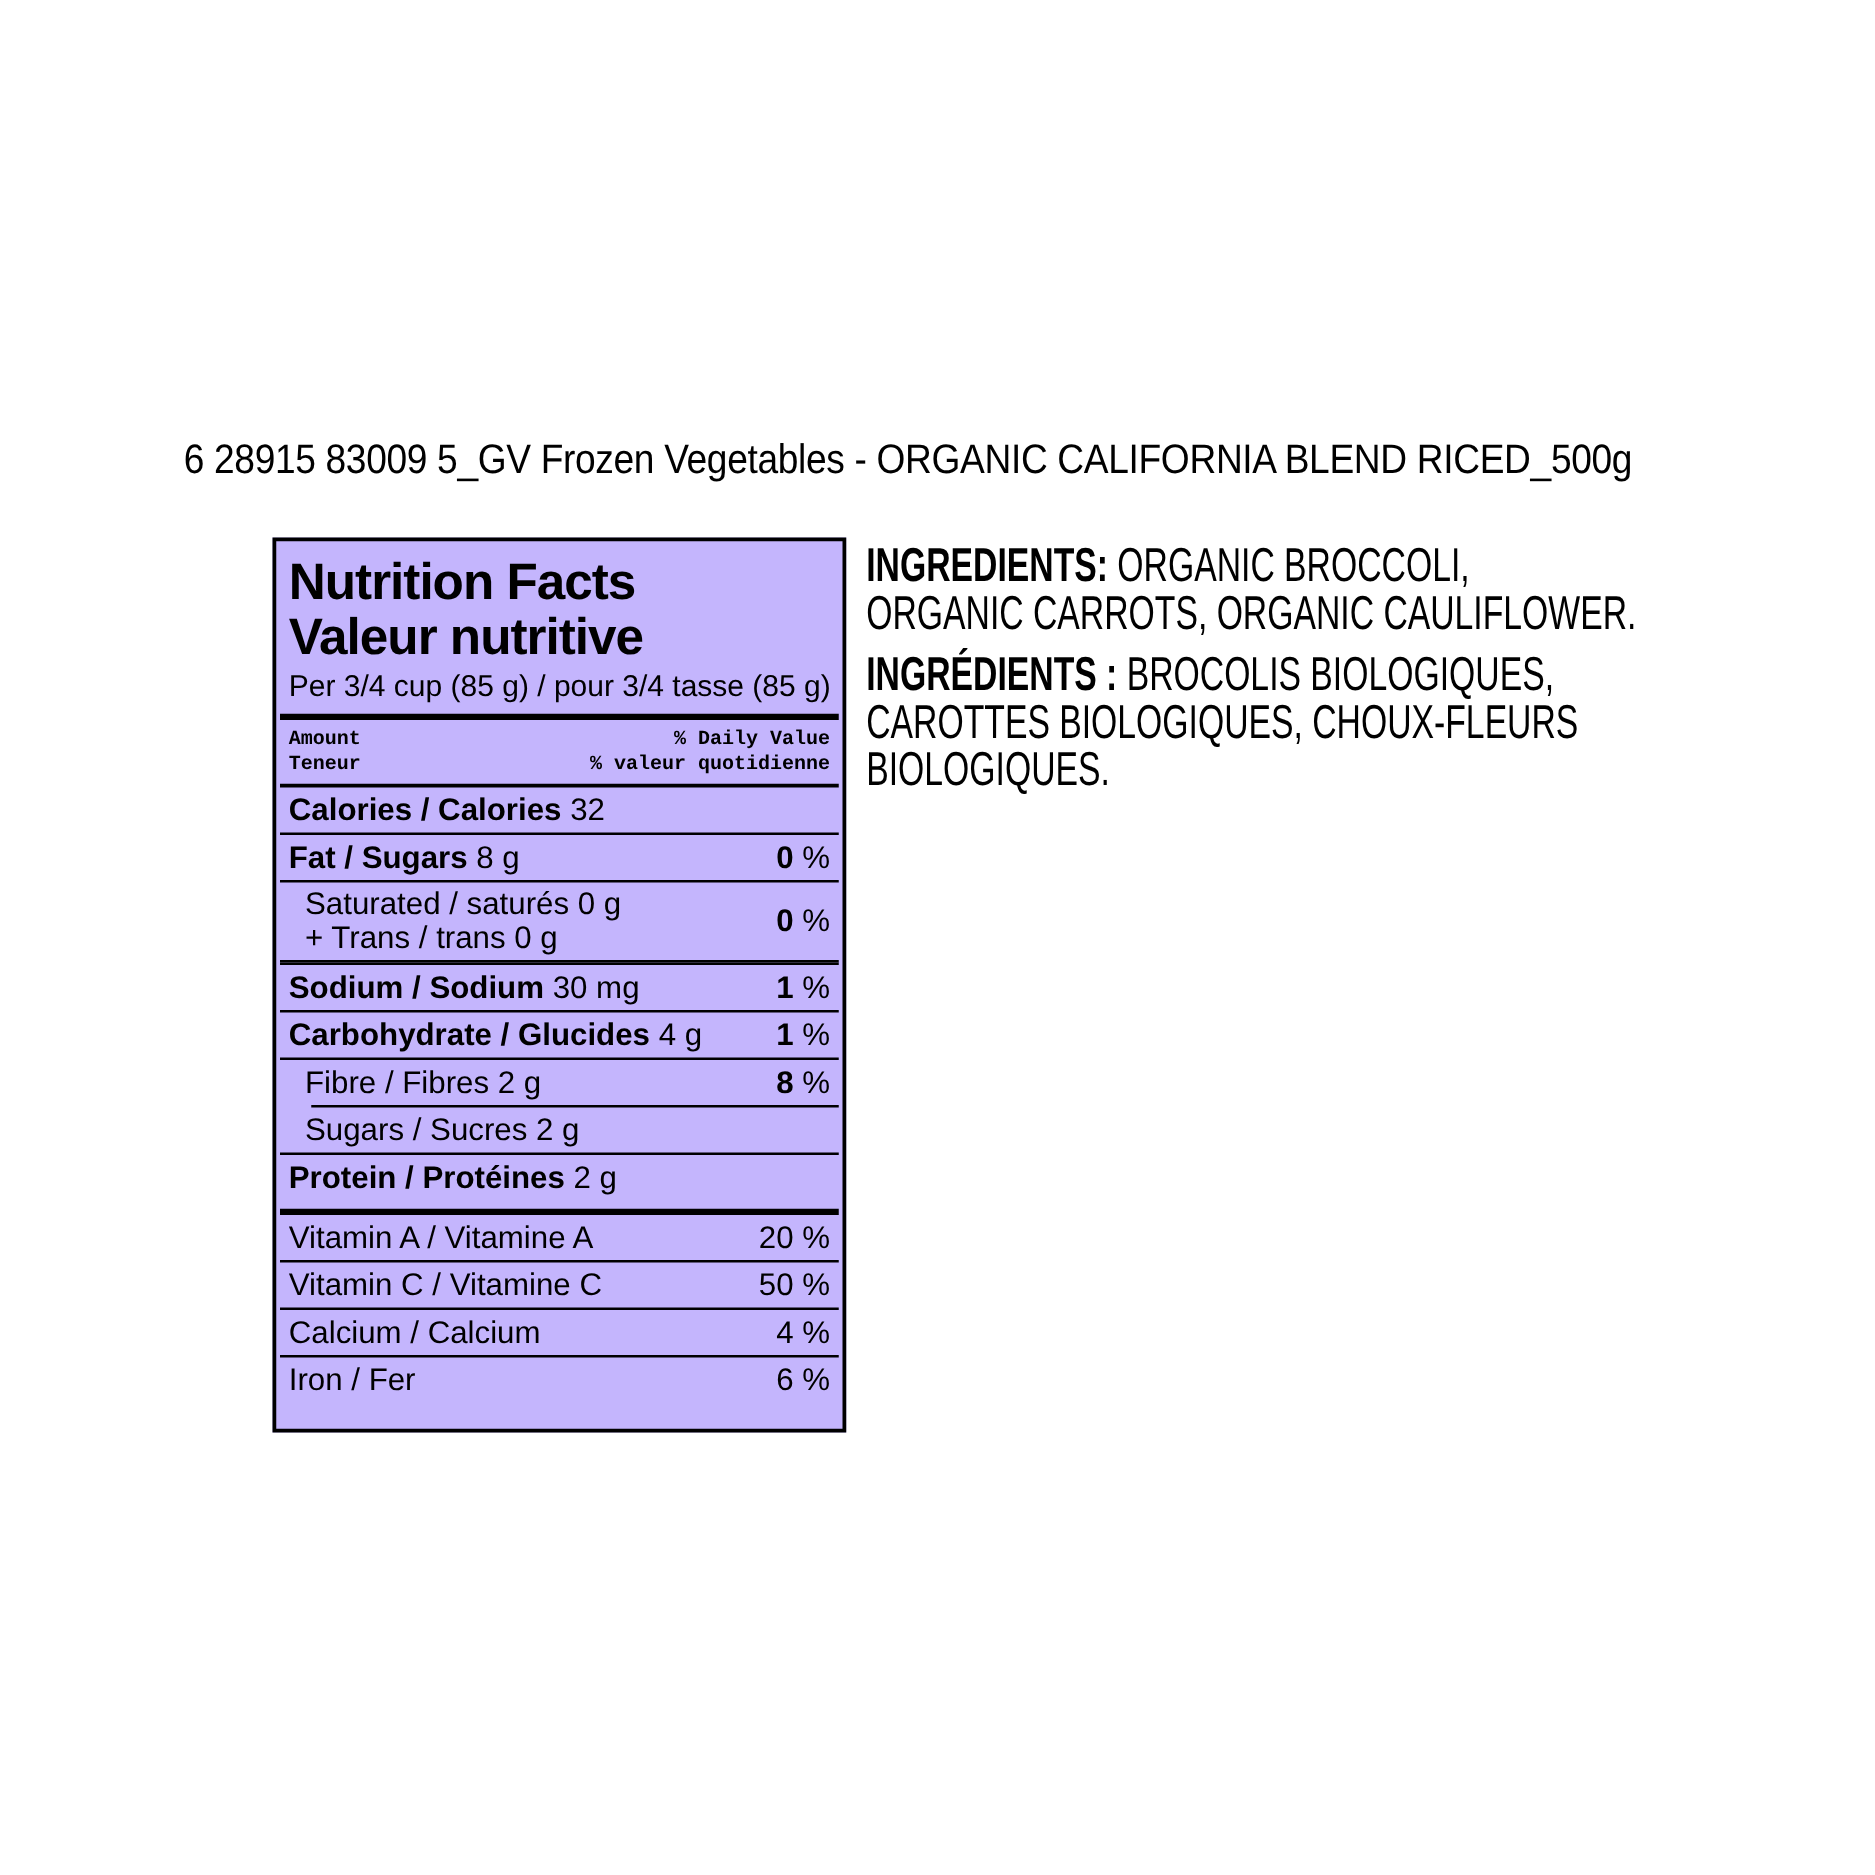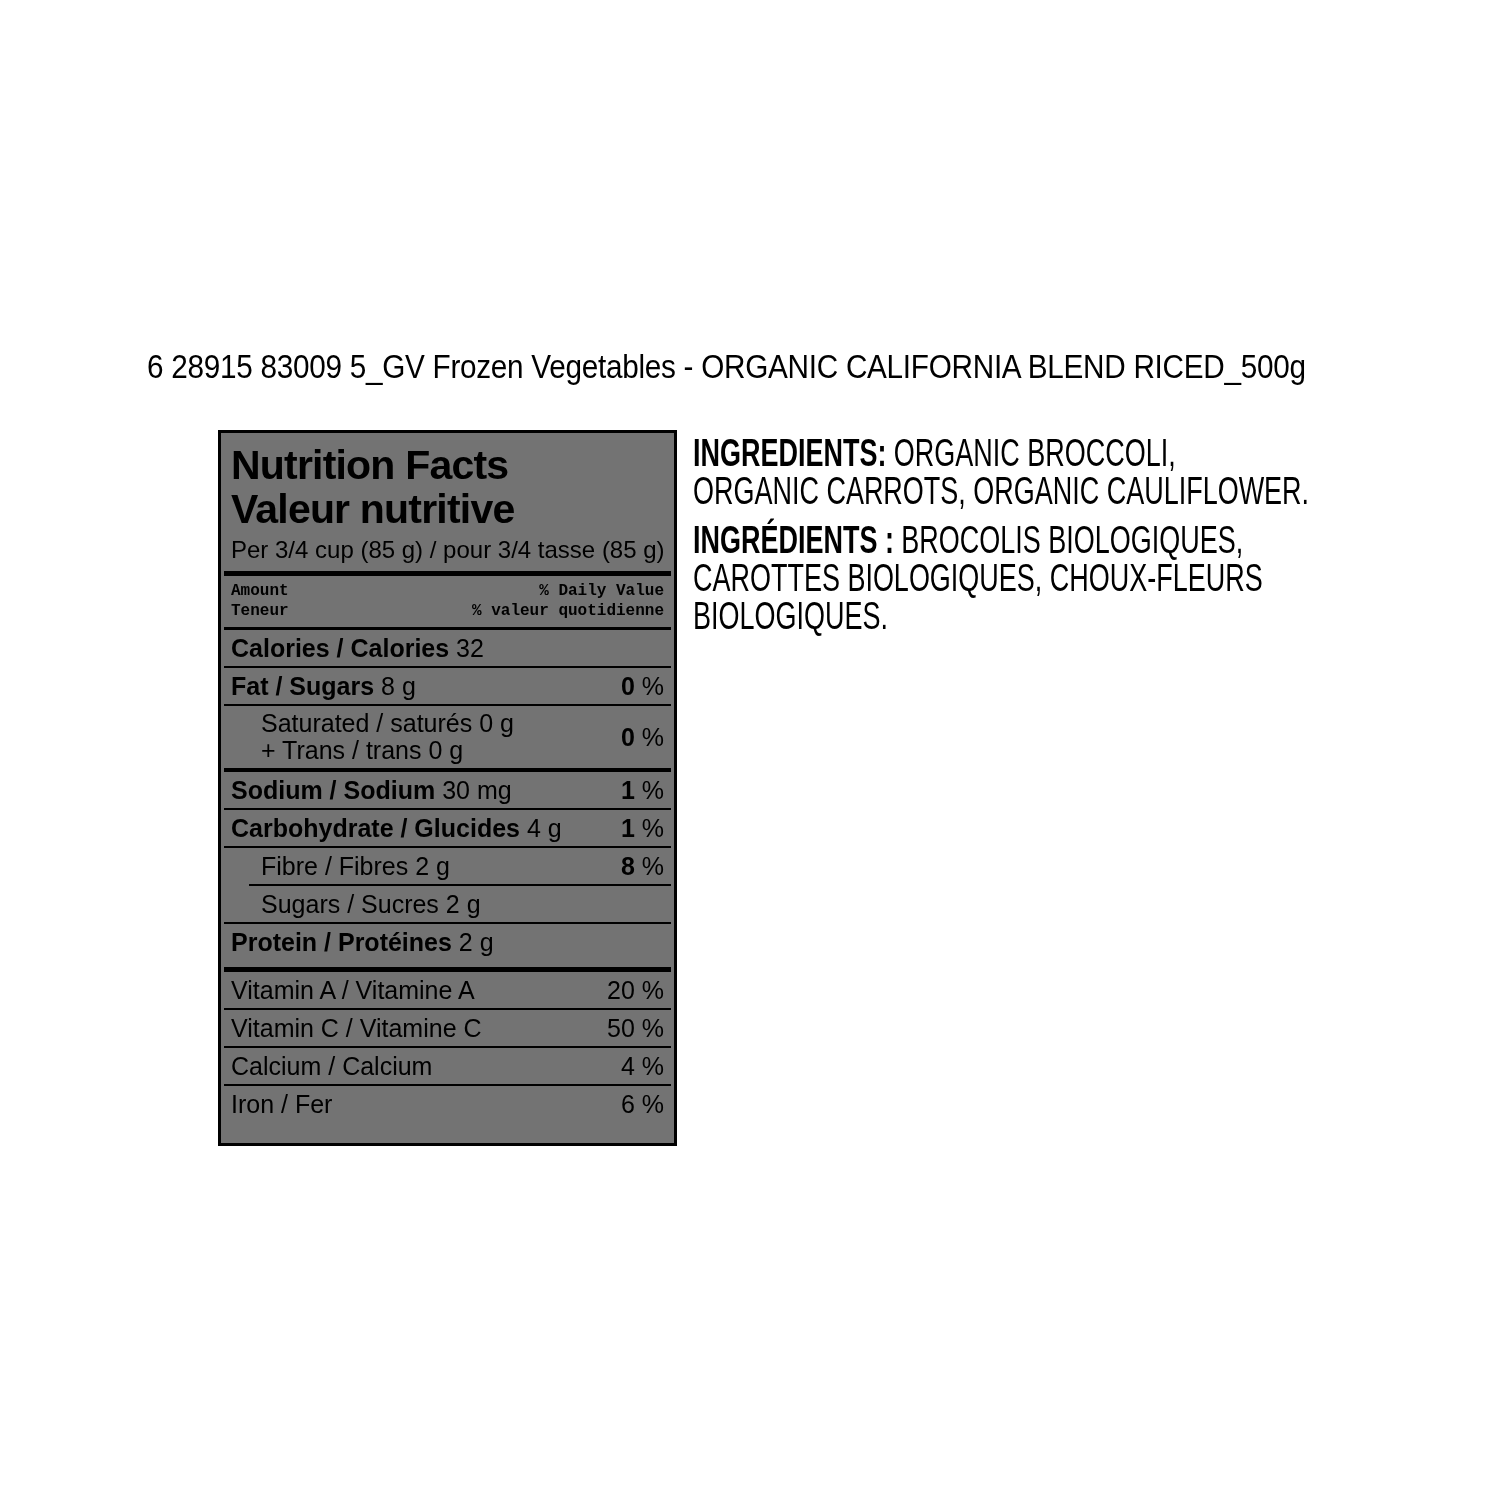--- a/index.html
+++ b/index.html
@@ -28,21 +28,21 @@
 
   
   .nft {
     position: absolute;
     left: 218px;
     top: 430px;
     width: 459px;
     height: 716px;
     border: 3px solid #000;
     box-sizing: border-box;
-    background: #737373;
+    background: #c4b5fd;
     overflow: hidden;
   }
   .nft-inner { padding-top: 10px; }
   .nft-title {
     font-size: 41px;
     line-height: 44px;
     font-weight: 700;
     letter-spacing: -0.8px;
     padding: 0 10px;
   }
@@ -72,21 +72,21 @@
 
   .row {
     display: flex;
     justify-content: space-between;
     align-items: center;
     height: 36px;
     padding: 0 10px;
     font-size: 25px;
   }
   .row.tall { height: 62px; }
-  .row.indent { padding-left: 40px; }
+  .row.indent { padding-left: 23px; }
   .lbl-b { font-weight: 700; }
   .two-line { line-height: 27px; }
   .dv { white-space: nowrap; }
   .dv .num { font-weight: 700; }
   .vit-row .dv { font-weight: 400; }
 
   
   .ingredients {
     position: absolute;
     left: 693px;

